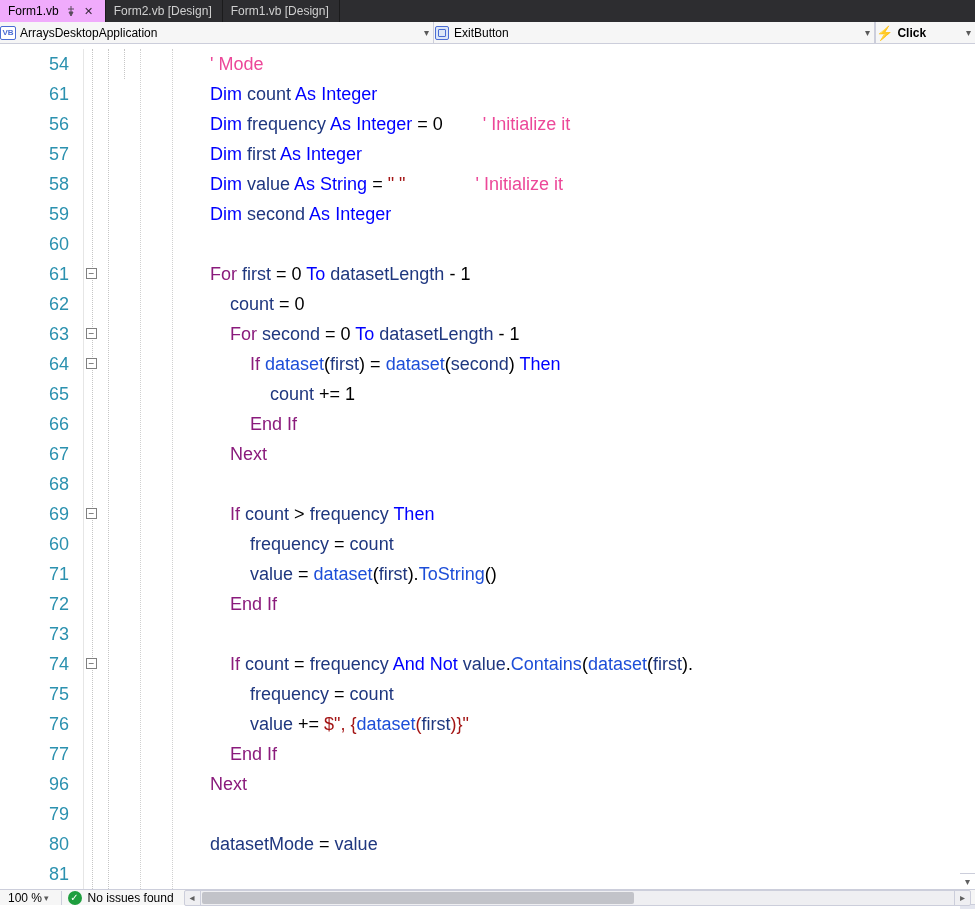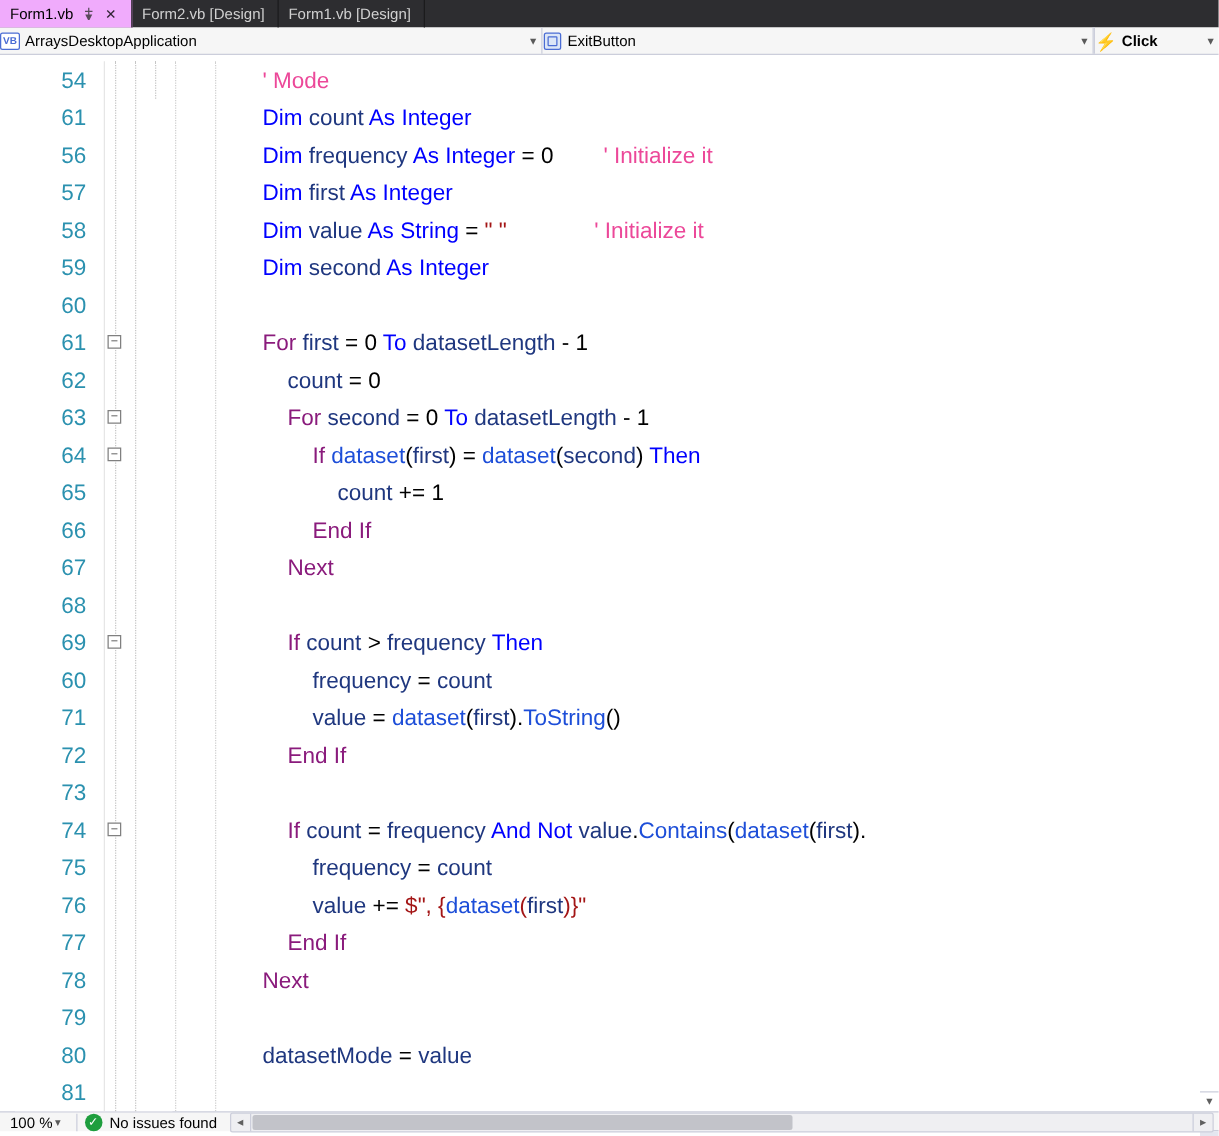--- a/index.html
+++ b/index.html
@@ -263,21 +263,21 @@
       <div>68</div>
       <div>69</div>
       <div>60</div>
       <div>71</div>
       <div>72</div>
       <div>73</div>
       <div>74</div>
       <div>75</div>
       <div>76</div>
       <div>77</div>
-      <div>78</div>
+      <div>96</div>
       <div>79</div>
       <div>80</div>
       <div>81</div>
     </div>
   <div class="outline" id="outline">
     <div class="extra-line"></div>
   <div class="toggle"></div>
       <div class="toggle"></div>
       <div class="toggle"></div>
       <div class="toggle"></div>

